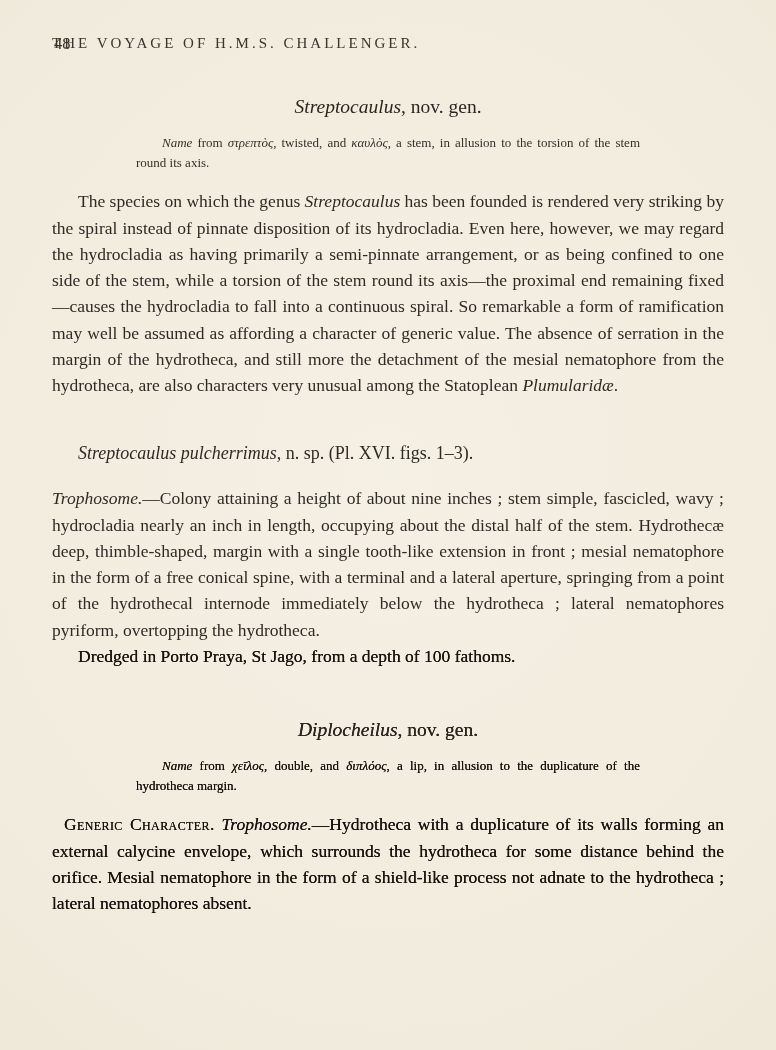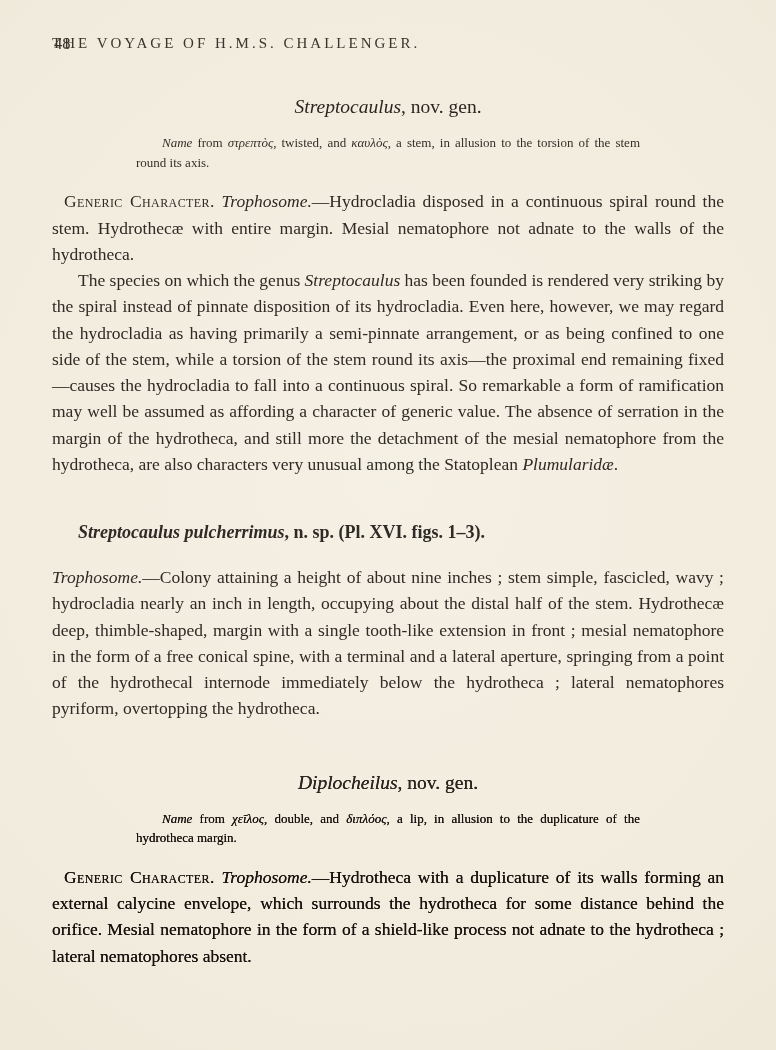--- a/index.html
+++ b/index.html
@@ -62,21 +62,20 @@
     text-indent: 26px;
     text-align: justify;
   }
   p.body-para.flush { text-indent: 0; margin-top: 6px; }
   p.body-para.small-indent { text-indent: 12px; }
   .species-heading {
     margin: 42px 0 18px;
     text-indent: 26px;
     font-size: 18px;
     text-align: left;
-    font-weight: bold;
   }
   .section-diplocheilus h2.genus-heading { margin-top: 46px; }
   .ink-dark {
     color: #17130f;
     text-shadow: 0 0 0.45px #17130f;
   }
   .seg-i { font-style: italic; }
   .seg-sc { font-variant: small-caps; letter-spacing: 0.4px; }
 </style>
 </head>
@@ -85,27 +84,27 @@
 <div class="page">
 
   <header class="page-header">
     <span class="page-number">48</span>
     <span class="running-title">THE VOYAGE OF H.M.S. CHALLENGER.</span>
   </header>
 
   <section class="section-streptocaulus">
     <h2 class="genus-heading"><span class="seg-i">Streptocaulus</span><span>, nov. gen.</span></h2>
     <p class="etymology"><span class="seg-i">Name</span><span> from </span><span class="seg-i">στρεπτὸς</span><span>, twisted, and </span><span class="seg-i">καυλὸς</span><span>, a stem, in allusion to the torsion of the stem round its axis.</span></p>
-    <p class="body-para small-indent"><span class="seg-sc">Generic Character.</span><span>  </span><span class="seg-i">Trophosome.</span><span>—Hydrocladia disposed in a continuous spiral round the stem.  Hydrothecæ with entire margin.  Mesial nematophore not adnate to the walls of the hydrotheca.</span></p>
     <p class="body-para"><span>The species on which the genus </span><span class="seg-i">Streptocaulus</span><span> has been founded is rendered very striking by the spiral instead of pinnate disposition of its hydrocladia.  Even here, however, we may regard the hydrocladia as having primarily a semi-pinnate arrangement, or as being confined to one side of the stem, while a torsion of the stem round its axis—the proximal end remaining fixed—causes the hydrocladia to fall into a continuous spiral.  So remarkable a form of ramification may well be assumed as affording a character of generic value.  The absence of serration in the margin of the hydrotheca, and still more the detachment of the mesial nematophore from the hydrotheca, are also characters very unusual among the Statoplean </span><span class="seg-i">Plumularidæ</span><span>.</span></p>
   </section>
 
   <section class="section-pulcherrimus">
     <p class="species-heading"><span class="seg-i">Streptocaulus pulcherrimus</span><span>, n. sp. (Pl. XVI. figs. 1–3).</span></p>
     <p class="body-para flush"><span class="seg-i">Trophosome.</span><span>—Colony attaining a height of about nine inches ;  stem simple, fascicled, wavy ;  hydrocladia nearly an inch in length, occupying about the distal half of the stem.  Hydrothecæ deep, thimble-shaped, margin with a single tooth-like extension in front ;  mesial nematophore in the form of a free conical spine, with a terminal and a lateral aperture, springing from a point of the hydrothecal internode immediately below the hydrotheca ;  lateral nematophores pyriform, overtopping the hydrotheca.</span></p>
+    <p class="body-para ink-dark"><span>Dredged in Porto Praya, St Jago, from a depth of 100 fathoms.</span></p>
   </section>
 
   <section class="section-diplocheilus ink-dark">
     <h2 class="genus-heading"><span class="seg-i">Diplocheilus</span><span>, nov. gen.</span></h2>
     <p class="etymology ink-dark"><span class="seg-i">Name</span><span> from </span><span class="seg-i">χεῖλος</span><span>, double, and </span><span class="seg-i">διπλόος</span><span>, a lip, in allusion to the duplicature of the hydrotheca margin.</span></p>
     <p class="body-para small-indent"><span class="seg-sc">Generic Character.</span><span>  </span><span class="seg-i">Trophosome.</span><span>—Hydrotheca with a duplicature of its walls forming an external calycine envelope, which surrounds the hydrotheca for some distance behind the orifice.  Mesial nematophore in the form of a shield-like process not adnate to the hydrotheca ;  lateral nematophores absent.</span></p>
   </section>
 
 </div>
 

